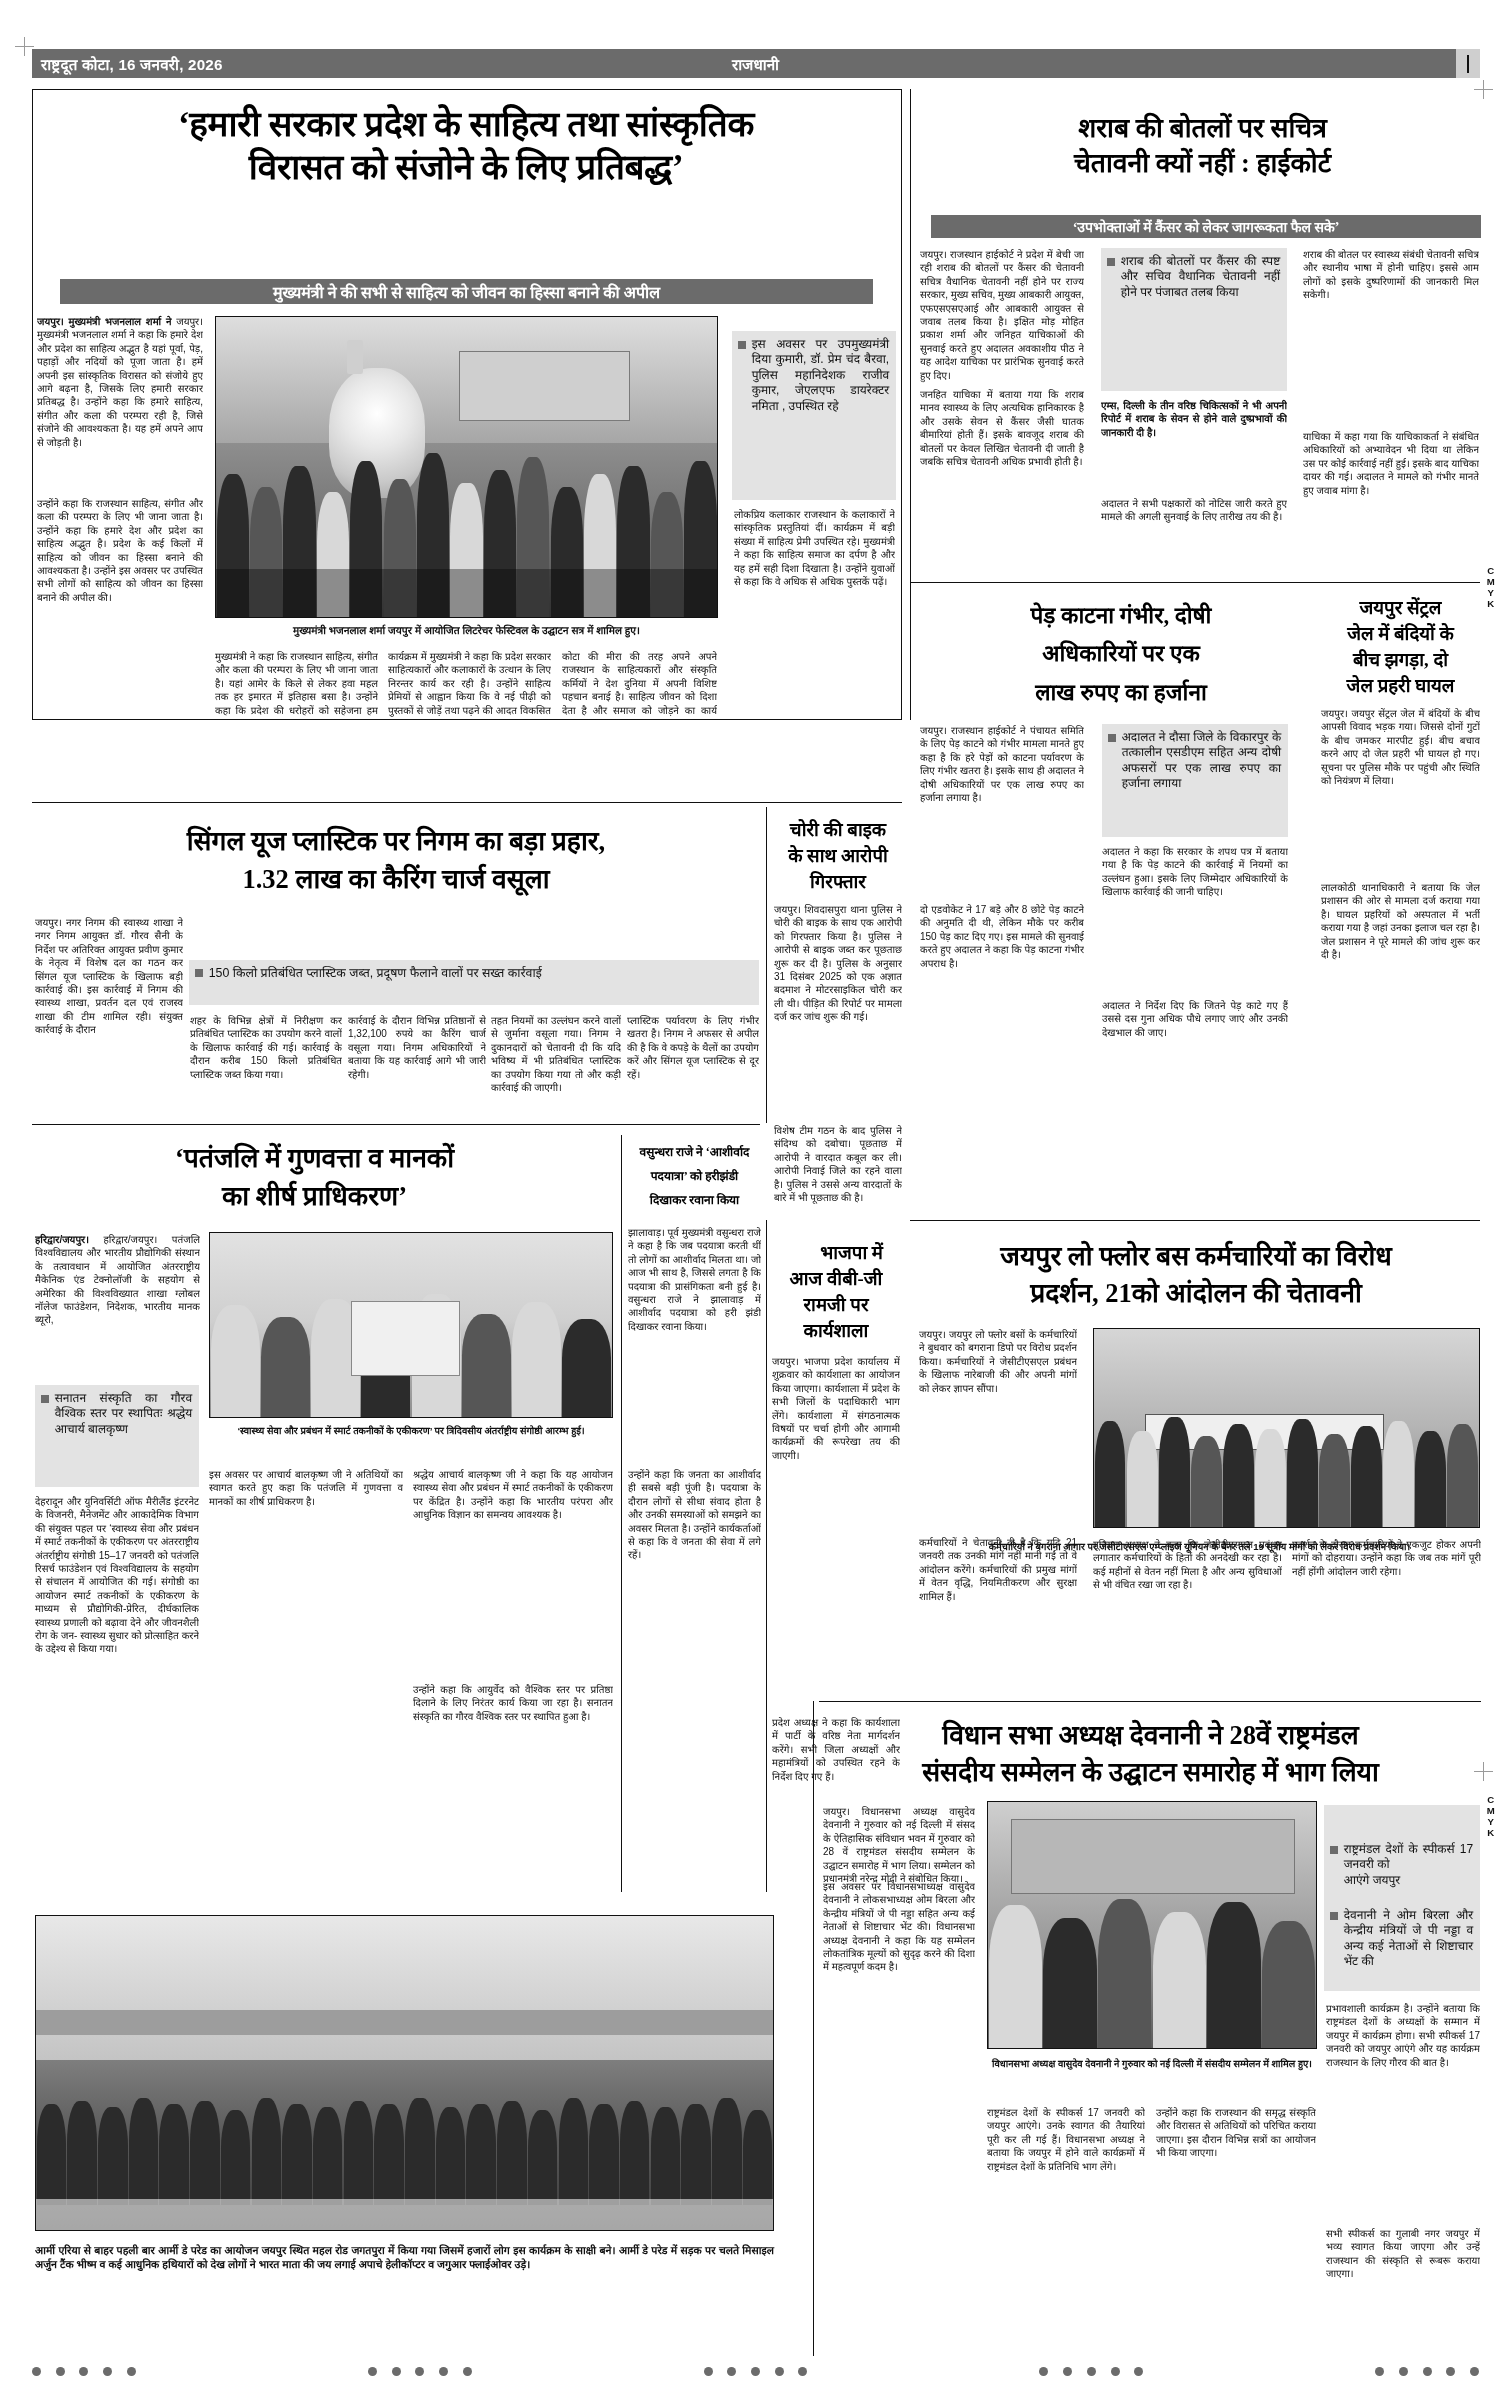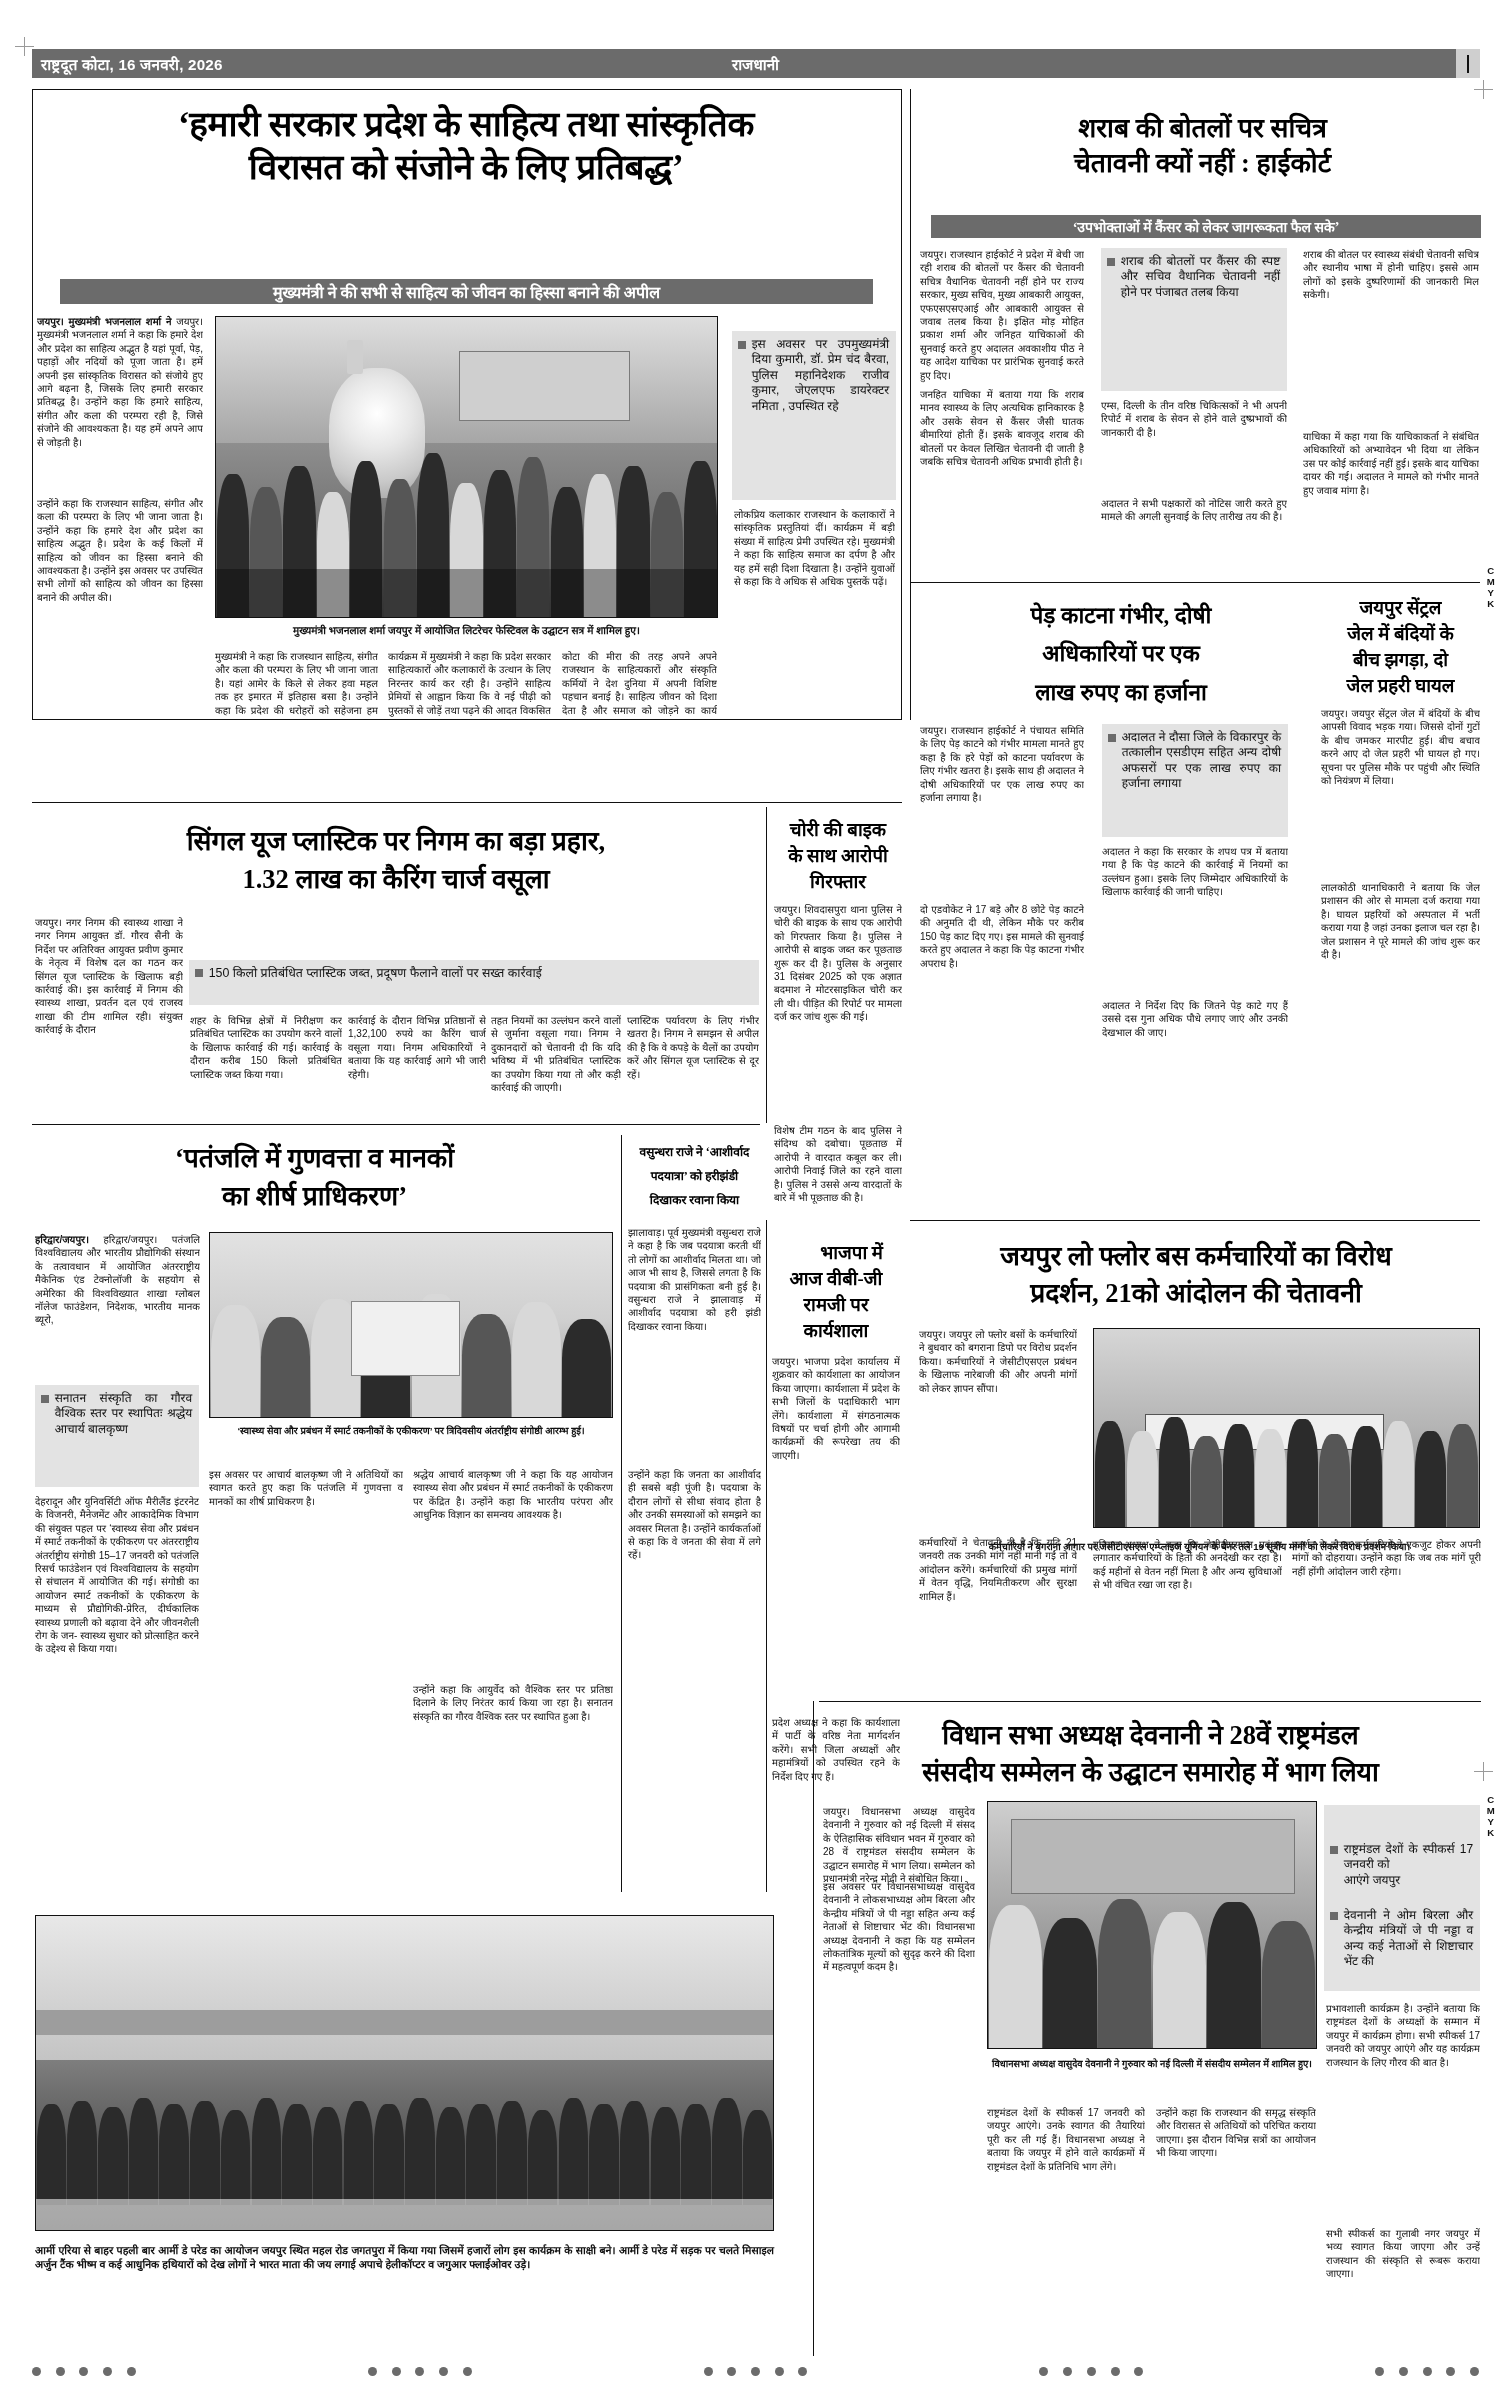--- a/index.html
+++ b/index.html
@@ -207,21 +207,21 @@
     <span>जनहित याचिका में बताया गया कि शराब मानव स्वास्थ्य के लिए अत्यधिक हानिकारक है और उसके सेवन से कैंसर जैसी घातक बीमारियां होती हैं। इसके बावजूद शराब की बोतलों पर केवल लिखित चेतावनी दी जाती है जबकि सचित्र चेतावनी अधिक प्रभावी होती है।</span>
   </div>
 
   <div class="sidebox" style="left:1101px;top:248px;width:186px;height:143px;">
     <ul>
       <li>
           <span>शराब की बोतलों पर कैंसर की स्पष्ट और सचिव वैधानिक चेतावनी नहीं होने पर पंजाबत तलब किया</span>
         </li>
     </ul>
   </div>
-  <div class="col" style="left:1101px;top:399px;width:186px;height:164px;">
+  <div class="col" style="left:1101px;top:399px;width:186px;height:164px;font-weight:bold;">
     <span>एम्स, दिल्ली के तीन वरिष्ठ चिकित्सकों ने भी अपनी रिपोर्ट में शराब के सेवन से होने वाले दुष्प्रभावों की जानकारी दी है।</span>
   </div>
   <div class="col" style="left:1101px;top:497px;width:186px;height:68px;">
     <span>अदालत ने सभी पक्षकारों को नोटिस जारी करते हुए मामले की अगली सुनवाई के लिए तारीख तय की है।</span>
   </div>
 
   <div class="col" style="left:1303px;top:248px;width:176px;height:141px;">
     <span>शराब की बोतल पर स्वास्थ्य संबंधी चेतावनी सचित्र और स्थानीय भाषा में होनी चाहिए। इससे आम लोगों को इसके दुष्परिणामों की जानकारी मिल सकेगी।</span>
   </div>
   <div class="col" style="left:1303px;top:390px;width:176px;height:175px;margin-top:40px;">
@@ -287,21 +287,21 @@
   <div class="col" style="left:190px;top:1014px;width:152px;height:102px;">
     <span>शहर के विभिन्न क्षेत्रों में निरीक्षण कर प्रतिबंधित प्लास्टिक का उपयोग करने वालों के खिलाफ कार्रवाई की गई। कार्रवाई के दौरान करीब 150 किलो प्रतिबंधित प्लास्टिक जब्त किया गया।</span>
   </div>
   <div class="col" style="left:348px;top:1014px;width:138px;height:102px;">
     <span>कार्रवाई के दौरान विभिन्न प्रतिष्ठानों से 1,32,100 रुपये का कैरिंग चार्ज वसूला गया। निगम अधिकारियों ने बताया कि यह कार्रवाई आगे भी जारी रहेगी।</span>
   </div>
   <div class="col" style="left:491px;top:1014px;width:130px;height:102px;">
     <span>तहत नियमों का उल्लंघन करने वालों से जुर्माना वसूला गया। निगम ने दुकानदारों को चेतावनी दी कि यदि भविष्य में भी प्रतिबंधित प्लास्टिक का उपयोग किया गया तो और कड़ी कार्रवाई की जाएगी।</span>
   </div>
   <div class="col" style="left:627px;top:1014px;width:132px;height:102px;">
-    <span>प्लास्टिक पर्यावरण के लिए गंभीर खतरा है। निगम ने समझन से अपील की है कि वे कपड़े के थैलों का उपयोग करें और सिंगल यूज प्लास्टिक से दूर रहें।</span>
+    <span>प्लास्टिक पर्यावरण के लिए गंभीर खतरा है। निगम ने अफसर से अपील की है कि वे कपड़े के थैलों का उपयोग करें और सिंगल यूज प्लास्टिक से दूर रहें।</span>
   </div>
 
   <div class="rule vrule" style="left:766px;top:807px;height:316px;"></div>
   <div class="hl sm" style="left:774px;top:819px;width:128px;">चोरी की बाइक</div>
   <div class="hl sm" style="left:774px;top:845px;width:128px;">के साथ आरोपी</div>
   <div class="hl sm" style="left:774px;top:871px;width:128px;">गिरफ्तार</div>
   <div class="col" style="left:774px;top:903px;width:128px;height:226px;">
     <span>जयपुर। शिवदासपुरा थाना पुलिस ने चोरी की बाइक के साथ एक आरोपी को गिरफ्तार किया है। पुलिस ने आरोपी से बाइक जब्त कर पूछताछ शुरू कर दी है। पुलिस के अनुसार 31 दिसंबर 2025 को एक अज्ञात बदमाश ने मोटरसाइकिल चोरी कर ली थी। पीड़ित की रिपोर्ट पर मामला दर्ज कर जांच शुरू की गई।</span>
   </div>
   <div class="col" style="left:774px;top:1124px;width:128px;height:198px;">

